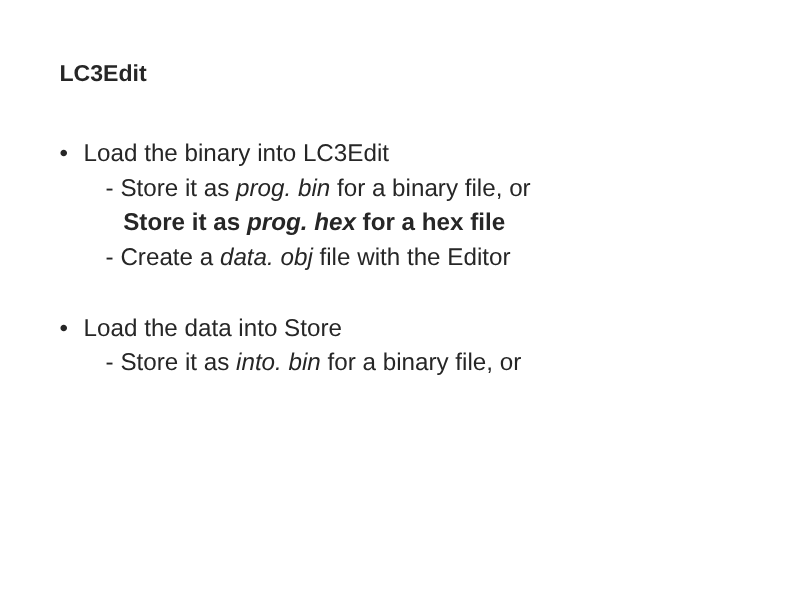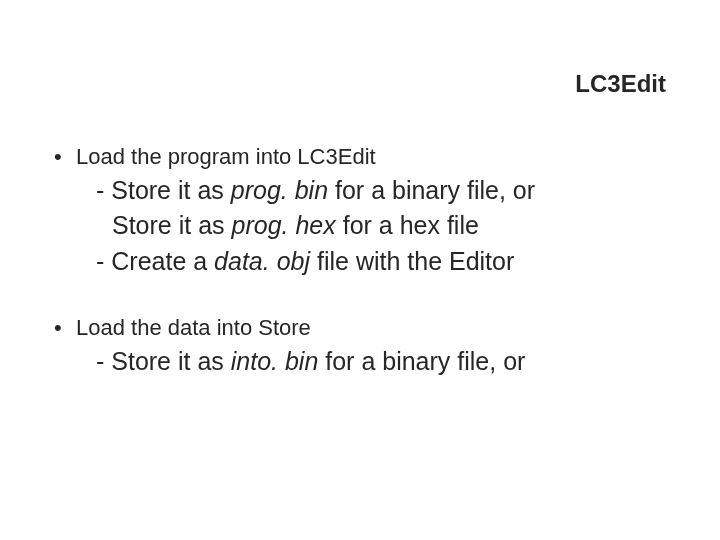--- a/index.html
+++ b/index.html
@@ -11,66 +11,67 @@
     font-family: Arial, Helvetica, sans-serif;
     color: #262626;
   }
   .slide {
     box-sizing: border-box;
     width: 720px;
     height: 540px;
     padding: 56px 54px 0 54px;
   }
   .title {
-    text-align: right;
-    font-size: 24px;
+    text-align: left;
+    font-size: 21px;
     font-weight: bold;
-    margin: 14px 0 44px 0;
+    margin: 0 0 44px 0;
   }
   .bullet-block {
     margin-bottom: 34px;
   }
   .main-line {
     display: flex;
     align-items: flex-start;
     font-size: 22px;
     line-height: 1.35;
     margin: 0 0 2px 0;
   }
   .bullet-dot {
     width: 22px;
     flex: 0 0 22px;
     text-align: left;
     font-size: 22px;
   }
   .sub-line {
-    font-size: 25px;
+    font-size: 22px;
     line-height: 1.35;
     margin: 0 0 2px 0;
     padding-left: 42px;
   }
   .subsub-line {
-    font-size: 25px;
+    font-size: 22px;
     line-height: 1.35;
     margin: 0 0 2px 0;
     padding-left: 58px;
+    font-weight: bold;
   }
   .ital { font-style: italic; }
 </style>
 </head>
 <body>
 
 <div class="slide">
 
   <h1 class="title">LC3Edit</h1>
 
   <div class="bullet-block">
     <div class="main-line">
       <span class="bullet-dot">•</span>
-      <span>Load the program into LC3Edit</span>
+      <span>Load the binary into LC3Edit</span>
     </div>
     <div class="sub-line">
       <span> - Store it as </span><span class="ital">prog. bin</span><span> for a binary file, or</span>
     </div>
     <div class="subsub-line">
       <span>Store it as </span><span class="ital">prog. hex</span><span> for a hex file</span>
     </div>
     <div class="sub-line">
       <span>- Create a </span><span class="ital">data. obj</span><span> file with the Editor</span>
     </div>

